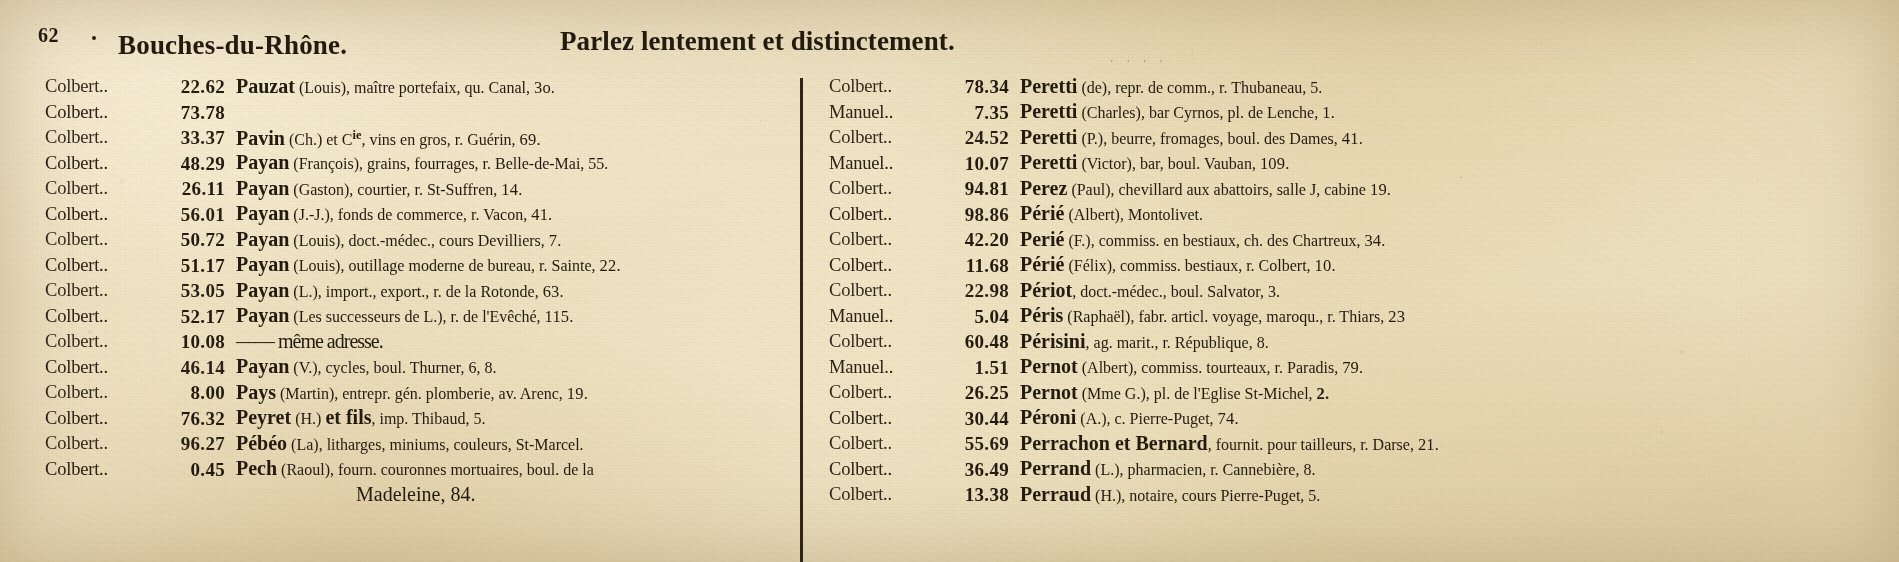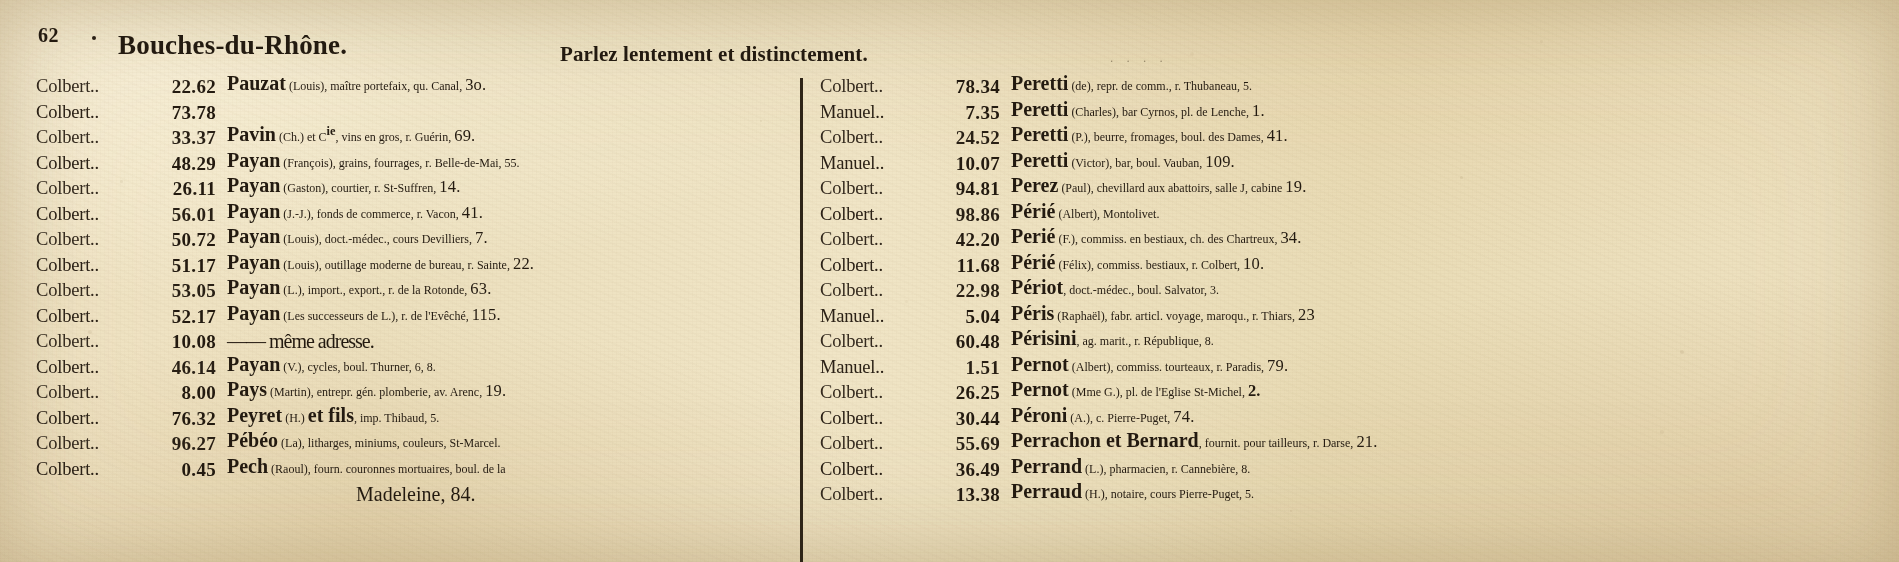--- a/index.html
+++ b/index.html
@@ -46,59 +46,60 @@
     font-family:"Liberation Serif","DejaVu Serif",serif;
   }
   .rh-dot{
     position:absolute;left:92px;top:12px;width:4px;height:4px;background:#2a2015;border-radius:50%;
   }
   .rh-region{
     position:absolute;left:118px;top:6px;
     font-size:27px;font-weight:700;letter-spacing:.2px;
   }
   .rh-slogan{
-    position:absolute;left:560px;top:18px;
-    font-size:21px;font-weight:700;letter-spacing:.1px;
+    position:absolute;left:560px;top:2px;
+    font-size:27px;font-weight:700;letter-spacing:.1px;
   }
   .rh-trail{
     position:absolute;left:1110px;top:26px;
     font-size:13px;color:rgba(60,46,26,.45);letter-spacing:5px;
   }
 
   
   .cols{position:absolute;left:0;right:0;top:74px;bottom:0;}
   .col{position:absolute;top:0;bottom:0;}
   .col-left{left:36px;width:760px;}
   .col-right{left:820px;width:1060px;}
   .divider{
     position:absolute;left:800px;top:78px;bottom:0;width:3px;
     background:#2e2417;
   }
 
   .entry{
-    display:flex;align-items:flex-end;
+    display:flex;align-items:center;
     height:25.5px;
     white-space:nowrap;
     font-size:20px;
     line-height:25.5px;
+    margin-left:9px;
   }
   .exch{
     width:104px;flex:0 0 104px;
     font-size:18.5px;
     letter-spacing:-.2px;
     color:#2b2116;
   }
   .num{
     width:76px;flex:0 0 76px;text-align:right;
     font-weight:700;font-size:19px;letter-spacing:.3px;
     margin-right:11px;
   }
   .rest{flex:1 1 auto;overflow:visible;}
   .rest b{font-weight:700;}
-  .rest .sm{font-size:12px;}
+  .rest .sm{font-size:16px;}
   .osf{font-size:16.5px;letter-spacing:.2px;}
   .dash{letter-spacing:-1px;}
   .cont{
     height:25.5px;line-height:25.5px;font-size:20px;
     padding-left:320px;
   }
   sup{font-size:.62em;vertical-align:.52em;}
 
   
   .entry:nth-child(odd) .exch{opacity:.95;}

